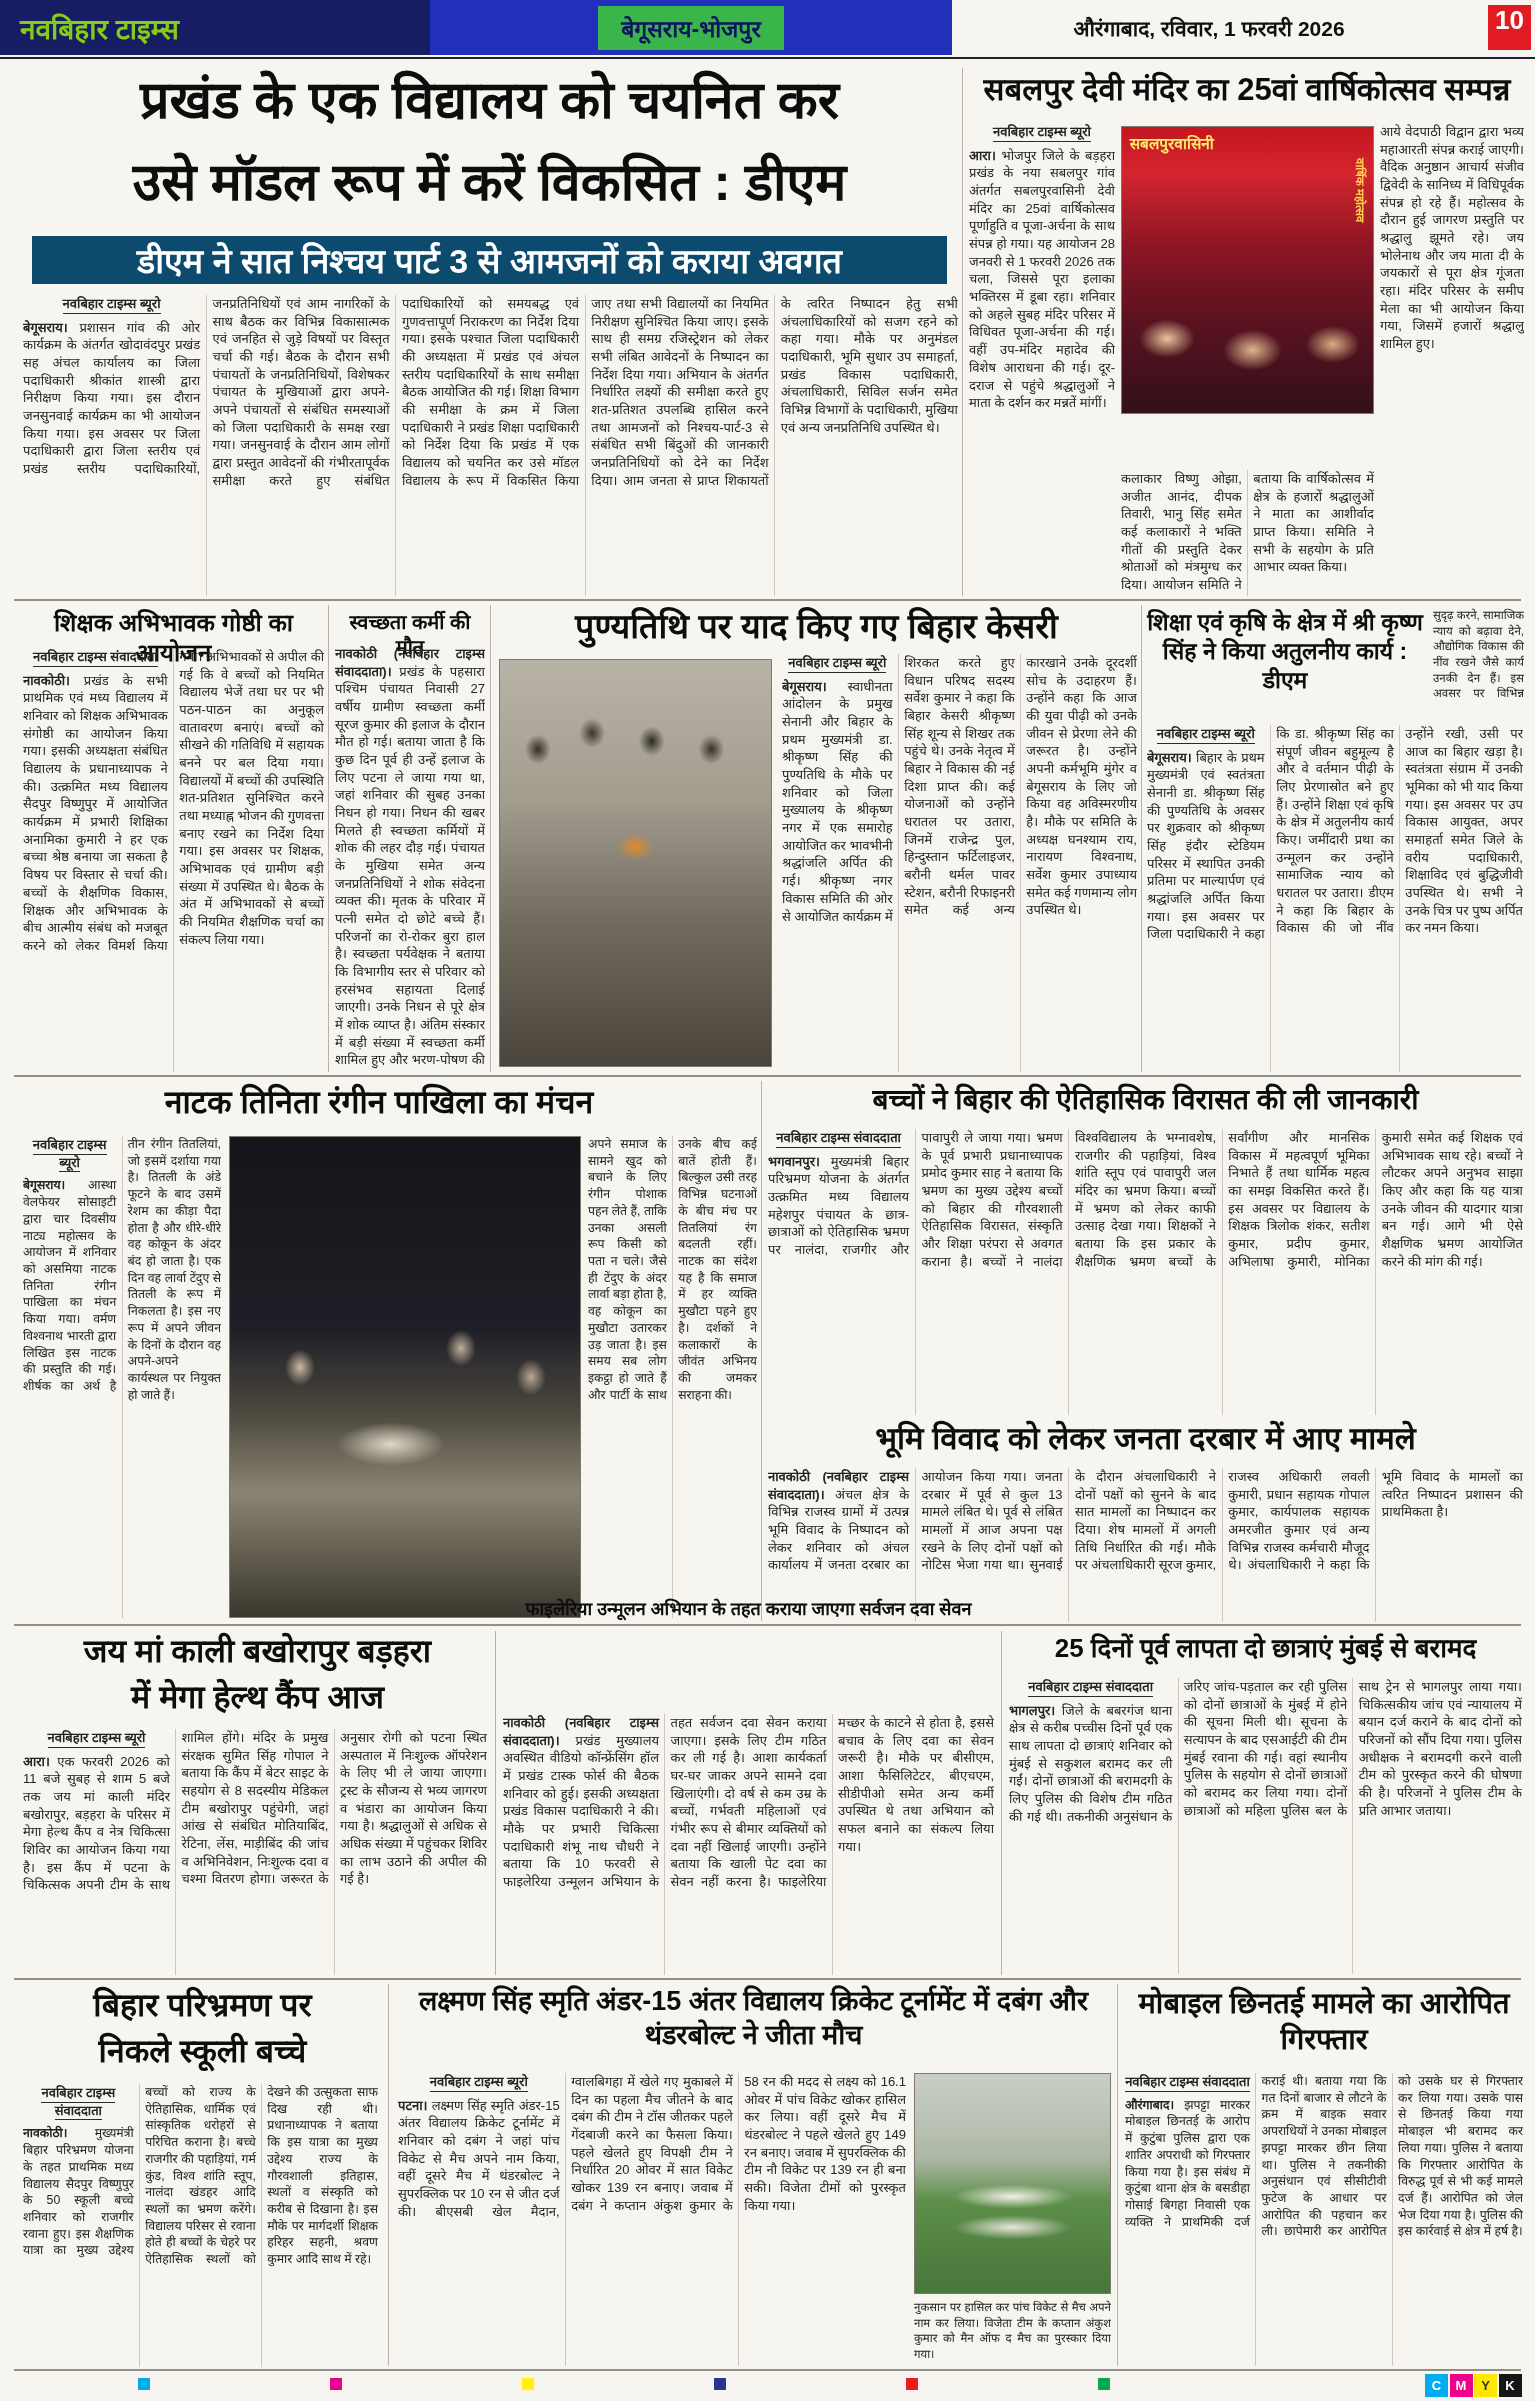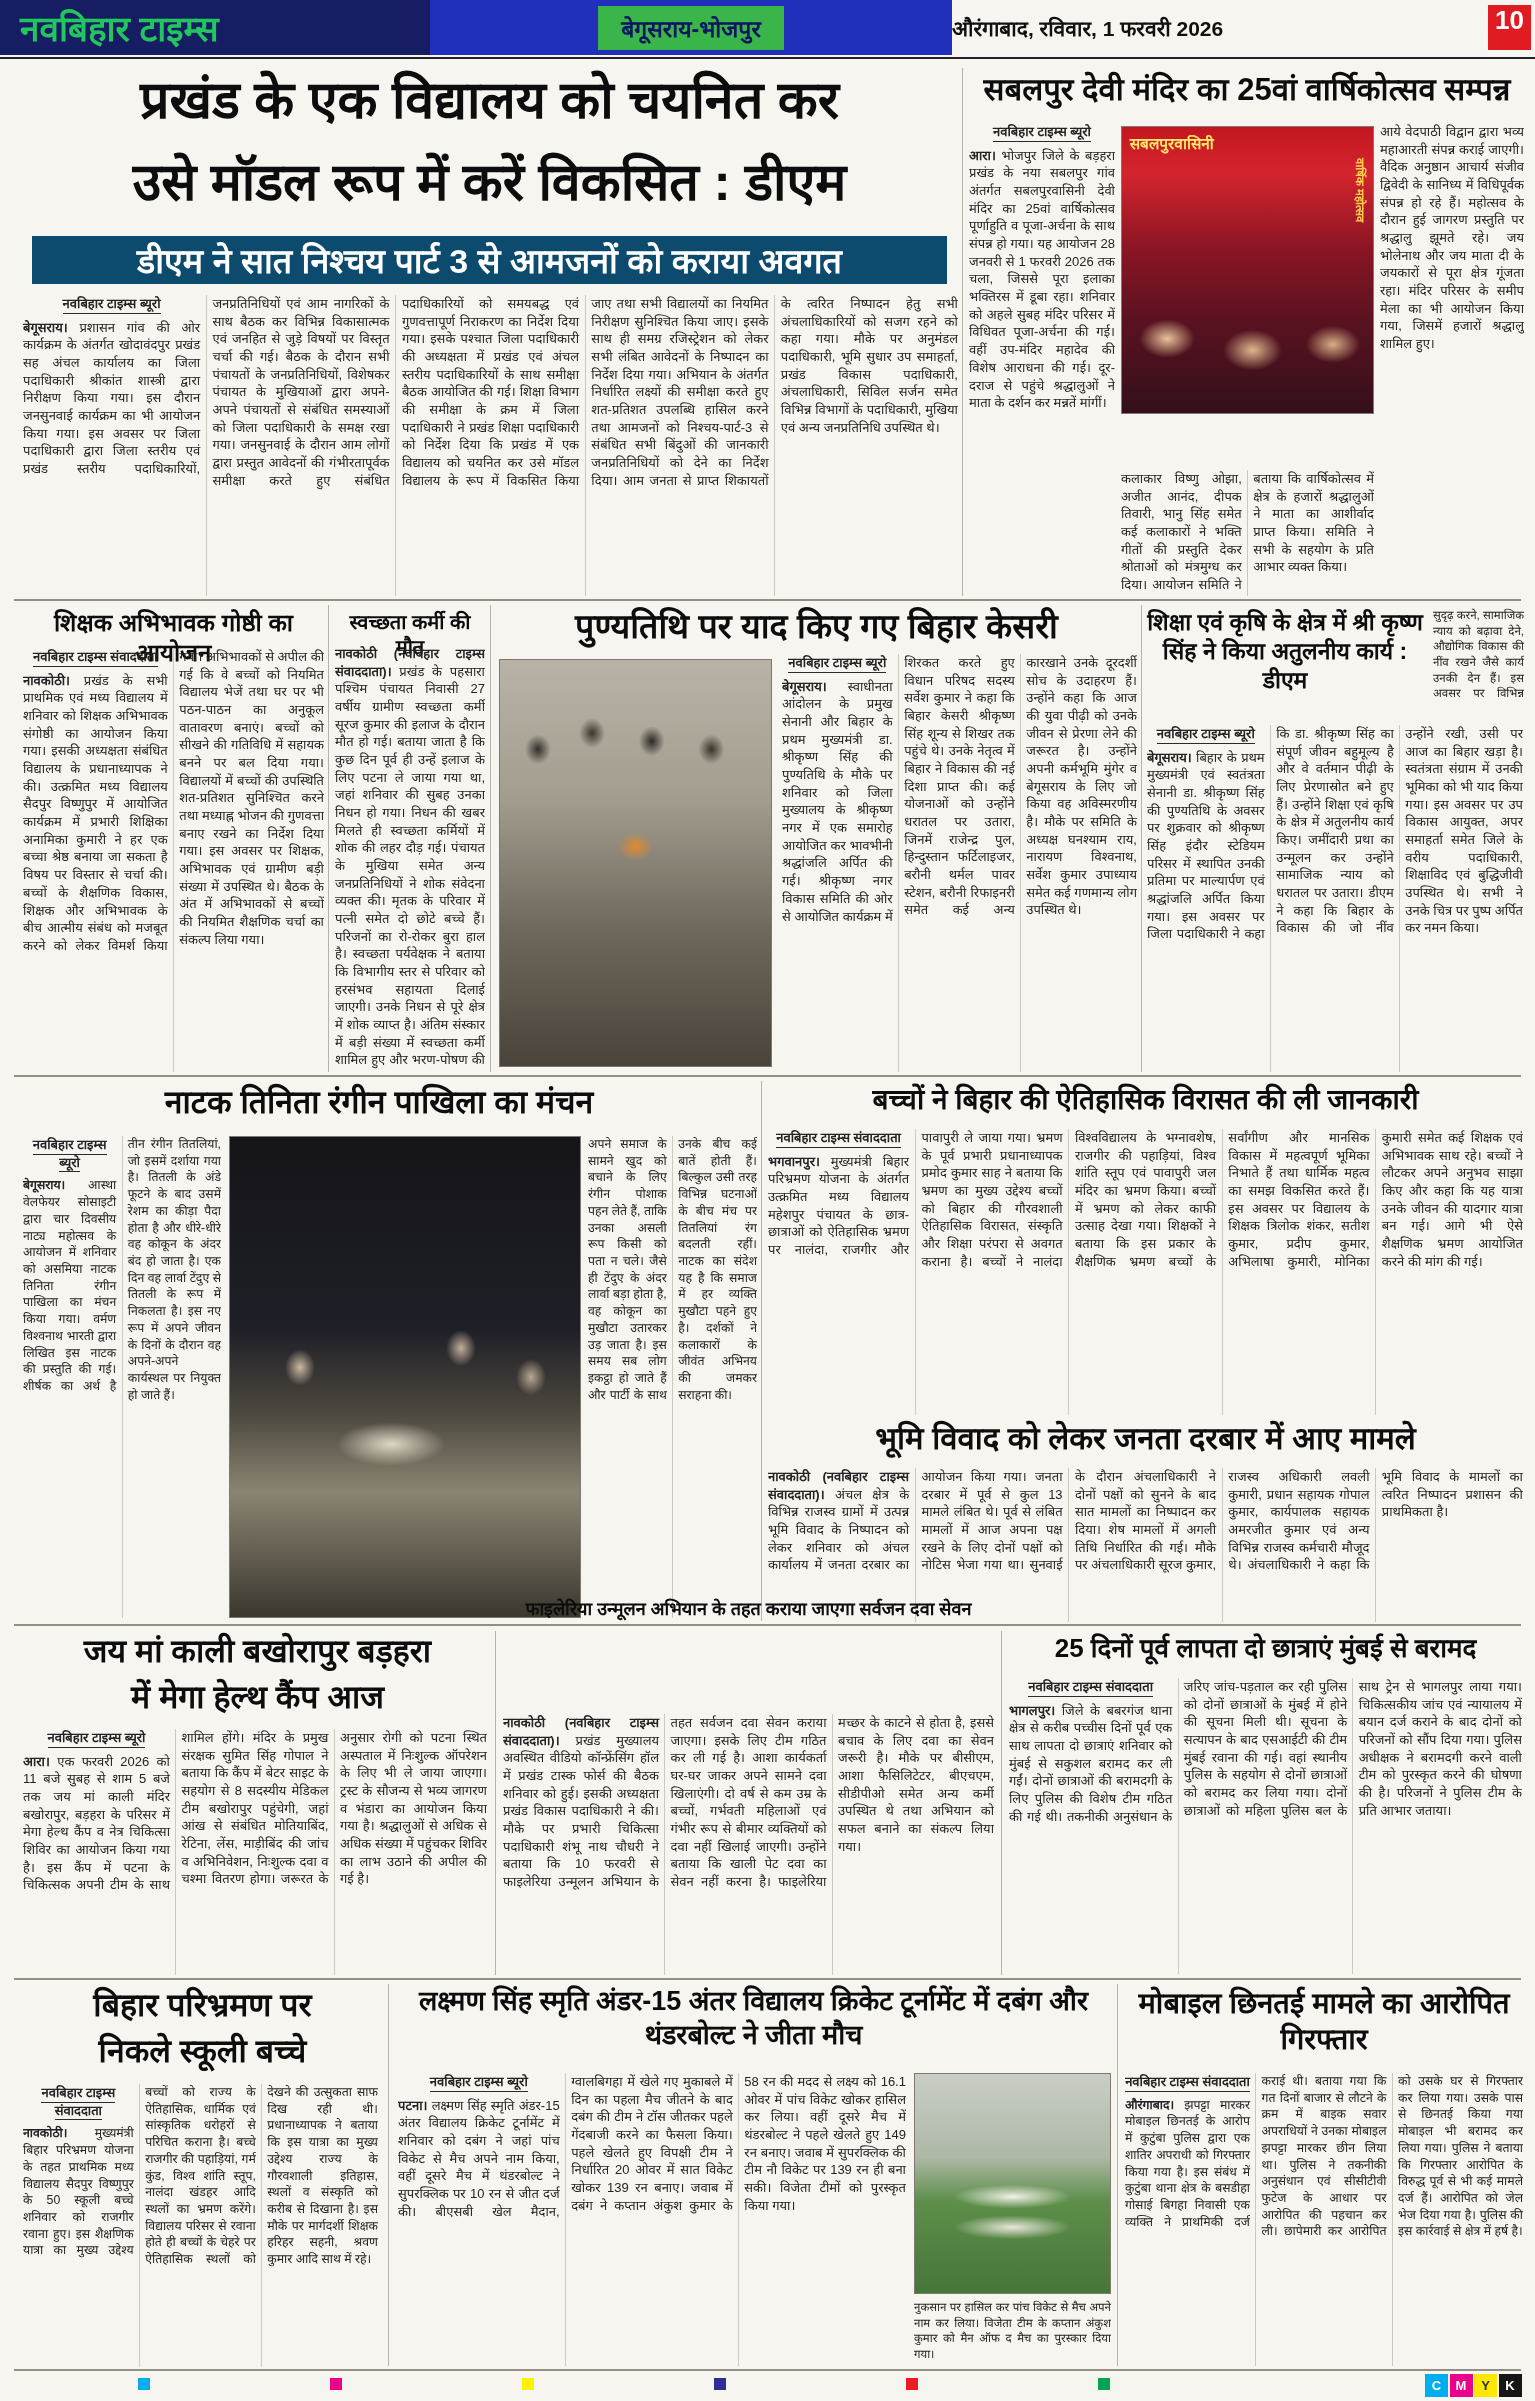--- a/index.html
+++ b/index.html
@@ -24,26 +24,26 @@
   .cmybox{width:23px;height:23px;display:flex;align-items:center;justify-content:center;font-weight:700;font-size:13px;color:#fff}
   .regmark{position:absolute;width:12.3px;height:12.3px}
 </style>
 </head>
 <body>
 
 <div class="page">
 
   <header>
     <div class="abs" style="left:0;top:0;width:430px;height:55px;background:#171d63;display:flex;align-items:center;padding-left:20px">
-      <span style="color:#22c55e;font-size:35px;font-weight:700">नवबिहार टाइम्स</span>
+      <span style="color:#84cc16;font-size:28px;font-weight:700">नवबिहार टाइम्स</span>
     </div>
     <div class="abs" style="left:430px;top:0;width:522px;height:55px;background:#2030bb;display:flex;align-items:center;justify-content:center">
       <span style="background:#3ab54a;color:#0b1560;font-size:23px;font-weight:700;padding:6px 23px">बेगूसराय-भोजपुर</span>
     </div>
-    <div class="abs" style="left:952px;top:0;width:537px;height:55px;background:#f7f5ef;display:flex;align-items:center;justify-content:flex-start;padding-right:23px">
+    <div class="abs" style="left:952px;top:0;width:537px;height:55px;background:#f7f5ef;display:flex;align-items:center;justify-content:center;padding-right:23px">
       <span style="font-size:21px;font-weight:700;color:#111">औरंगाबाद, रविवार, 1 फरवरी 2026</span>
     </div>
     <div class="abs" style="left:1488px;top:5.4px;width:43px;height:45px;background:#e01b22;display:flex;align-items:flex-start;justify-content:center">
       <span style="color:#fff;font-size:26px;font-weight:700">10</span>
     </div>
     <div class="abs" style="left:0;top:57px;width:1535px;height:2.3px;background:#22222a"></div>
   </header>
 
   <div class="hline" style="top:599px"></div>
   <div class="hline" style="top:1075px"></div>

